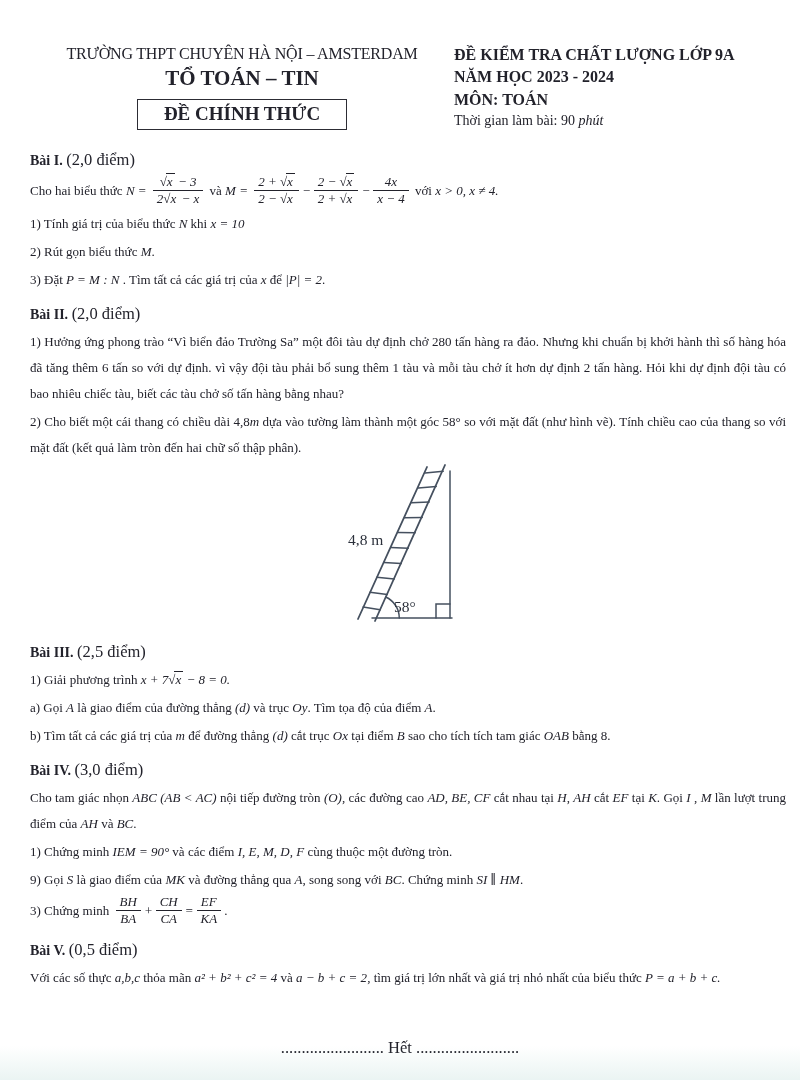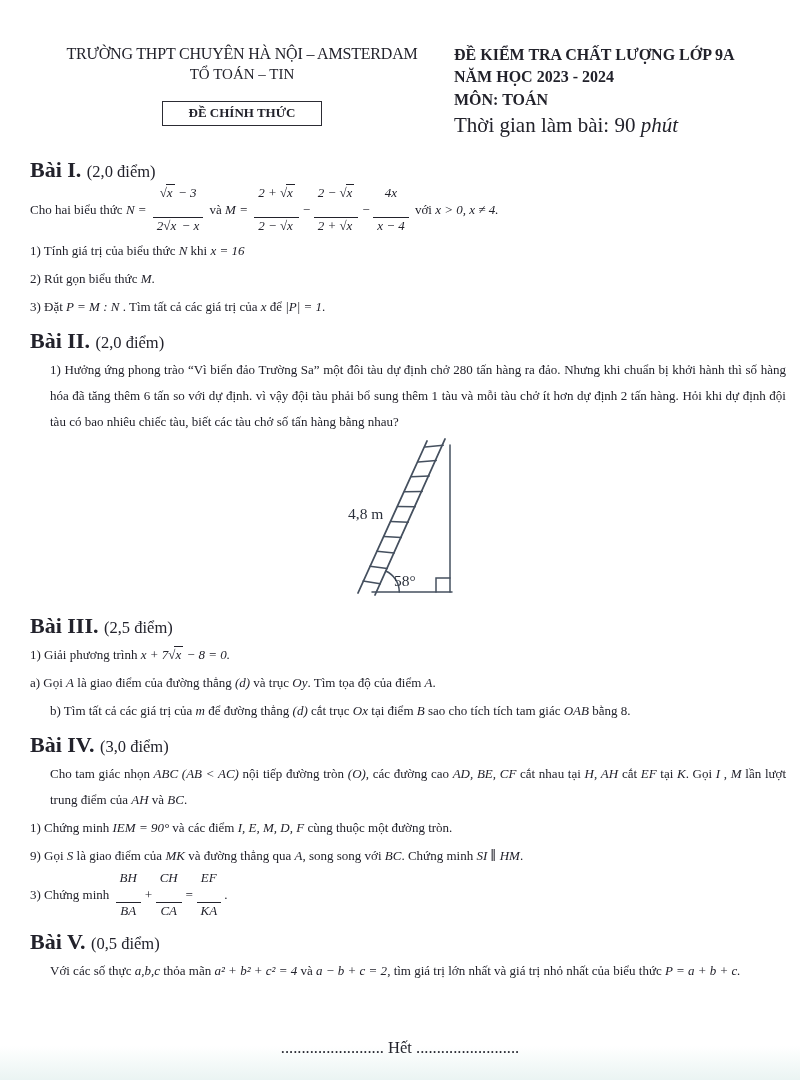--- a/index.html
+++ b/index.html
@@ -14,42 +14,42 @@
   .page::after{
     content:"";position:absolute;left:0;right:0;bottom:0;height:34px;
     background:linear-gradient(to top, rgba(160,205,198,0.22), rgba(160,205,198,0));
     pointer-events:none;
   }
   
   header{display:flex;align-items:flex-start;}
   .h-left{width:424px;text-align:center;}
   .h-right{flex:1;text-align:left;}
   .school{font-size:16px;letter-spacing:-0.2px;line-height:1.3;}
-  .dept{font-weight:normal;font-size:15px;line-height:1.3;}
+  .dept{font-weight:bold;font-size:21px;line-height:1.3;}
   .box{
     display:inline-block;border:1.7px solid #2c2c34;
-    padding:3px 26px 4px;margin-top:17px;
-    font-weight:bold;font-size:13px;text-align:center;
+    padding:3px 26px 4px;margin-top:7px;
+    font-weight:bold;font-size:19px;text-align:center;
   }
   .h-right .bold-line{font-weight:bold;font-size:16px;line-height:1.4;}
-  .duration{font-size:21px;line-height:1.4;}
+  .duration{font-size:14px;line-height:1.4;}
   .duration i{font-style:italic;}
   
   main{margin-top:16px;}
   p{margin:0;}
   .heading{font-size:16.5px;margin-top:8px;line-height:25px;}
-  .heading b{font-size:22px;text-align:center;}
+  .heading b{font-size:14px;text-align:center;}
   .para{font-size:13px;line-height:26px;margin-top:2px;}
-  .justify{text-align:justify;margin-left:20px;}
+  .justify{text-align:justify;}
   .m{font-style:italic;}
   .frac{
     display:inline-block;vertical-align:middle;text-align:center;
     font-style:italic;line-height:1.12;margin:1px 3px;position:relative;top:-1px;
   }
-  .frac .num{display:block;border-bottom:1.4px solid #22222b;padding:0 4px 17px;}
+  .frac .num{display:block;border-bottom:1.4px solid #22222b;padding:0 4px 1px;}
   .frac .den{display:block;padding:1px 4px 0;}
   .sqrt{white-space:nowrap;}
   .sqrt .rad{font-style:normal;}
   .sqrt .bar{border-top:1.3px solid #22222b;padding:0 2px 0 1px;margin-left:-1px;}
   
   .figure{margin:2px 0 2px 258px;width:238px;}
   .figure svg{display:block;}
   .fig-stroke{stroke:#45505f;stroke-width:1.5;fill:none;stroke-linecap:round;}
   .fig-rail{stroke:#45505f;stroke-width:1.8;fill:none;stroke-linecap:round;}
   .fig-text{fill:#2b303b;font-family:"Liberation Serif","DejaVu Serif",serif;font-size:15.5px;}
@@ -73,25 +73,26 @@
       <div class="bold-line">ĐỀ KIỂM TRA CHẤT LƯỢNG LỚP 9A</div>
       <div class="bold-line">NĂM HỌC 2023 - 2024</div>
       <div class="bold-line">MÔN: TOÁN</div>
       <div class="duration"><span>Thời gian làm bài: 90 </span><i>phút</i></div>
     </div>
   </header>
 
   <main>
       <p class="heading"><b>Bài I. </b><span>(2,0 điểm)</span></p>
       <p class="para"><span class="t">Cho hai biểu thức </span><span class="m">N = </span><span class="frac"><span class="num"><span class="sqrt"><span class="rad">√</span><span class="bar">x</span></span> − 3</span><span class="den">2<span class="sqrt"><span class="rad">√</span><span class="bar">x</span></span> − x</span></span><span class="t"> và </span><span class="m">M = </span><span class="frac"><span class="num">2 + <span class="sqrt"><span class="rad">√</span><span class="bar">x</span></span></span><span class="den">2 − <span class="sqrt"><span class="rad">√</span><span class="bar">x</span></span></span></span><span class="m">−</span><span class="frac"><span class="num">2 − <span class="sqrt"><span class="rad">√</span><span class="bar">x</span></span></span><span class="den">2 + <span class="sqrt"><span class="rad">√</span><span class="bar">x</span></span></span></span><span class="m">−</span><span class="frac"><span class="num">4x</span><span class="den">x − 4</span></span><span class="t"> với </span><span class="m">x &gt; 0, x ≠ 4.</span></p>
-      <p class="para"><span class="t">1) Tính giá trị của biểu thức </span><span class="m">N</span><span class="t"> khi </span><span class="m">x = 16</span></p>
+      <p class="para"><span class="t">1) Tính giá trị của biểu thức </span><span class="m">N</span><span class="t"> khi </span><span class="m">x = 10</span></p>
       <p class="para"><span class="t">2) Rút gọn biểu thức </span><span class="m">M</span><span class="t">.</span></p>
-      <p class="para"><span class="t">3) Đặt </span><span class="m">P = M : N</span><span class="t"> . Tìm tất cả các giá trị của </span><span class="m">x</span><span class="t"> để </span><span class="m">|P| = 1</span><span class="t">.</span></p>
+      <p class="para"><span class="t">3) Đặt </span><span class="m">P = M : N</span><span class="t"> . Tìm tất cả các giá trị của </span><span class="m">x</span><span class="t"> để </span><span class="m">|P| = 2</span><span class="t">.</span></p>
       <p class="heading"><b>Bài II. </b><span>(2,0 điểm)</span></p>
       <p class="para justify"><span class="t">1) Hưởng ứng phong trào “Vì biển đảo Trường Sa” một đôi tàu dự định chở 280 tấn hàng ra đảo. Nhưng khi chuẩn bị khởi hành thì số hàng hóa đã tăng thêm 6 tấn so với dự định. vì vậy đội tàu phải bổ sung thêm 1 tàu và mỗi tàu chở ít hơn dự định 2 tấn hàng. Hỏi khi dự định đội tàu có bao nhiêu chiếc tàu, biết các tàu chở số tấn hàng bằng nhau?</span></p>
+      <p class="para justify"><span class="t">2) Cho biết một cái thang có chiều dài 4,8</span><span class="m">m</span><span class="t"> dựa vào tường làm thành một góc 58° so với mặt đất (như hình vẽ). Tính chiều cao của thang so với mặt đất (kết quả làm tròn đến hai chữ số thập phân).</span></p>
   <div class="figure">
     <svg width="238" height="168" viewBox="0 0 238 168" xmlns="http://www.w3.org/2000/svg">
       <line class="fig-stroke" x1="162" y1="8" x2="162" y2="155"></line>
       <line class="fig-stroke" x1="84" y1="155" x2="164" y2="155"></line>
       <polyline class="fig-stroke" points="148,155 148,141 162,141"></polyline>
       <line class="fig-rail" x1="70" y1="156" x2="139" y2="4"></line>
       <line class="fig-rail" x1="87" y1="158" x2="157" y2="2"></line>
       <g class="fig-stroke">
         <line x1="75.1" y1="144.1" x2="92.2" y2="146.8"></line>
         <line x1="82.0" y1="129.2" x2="99.2" y2="131.4"></line>

